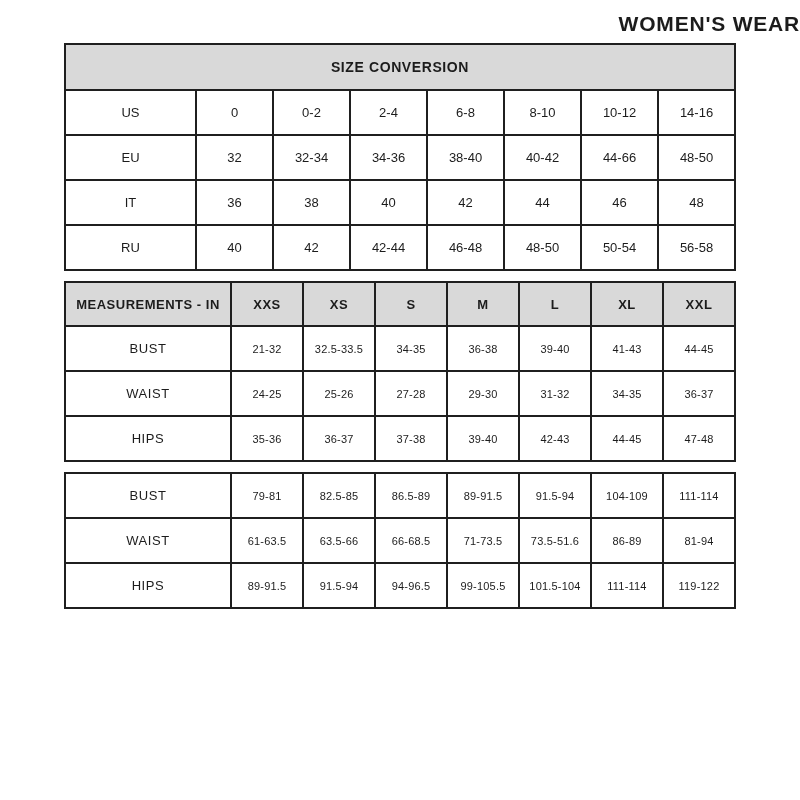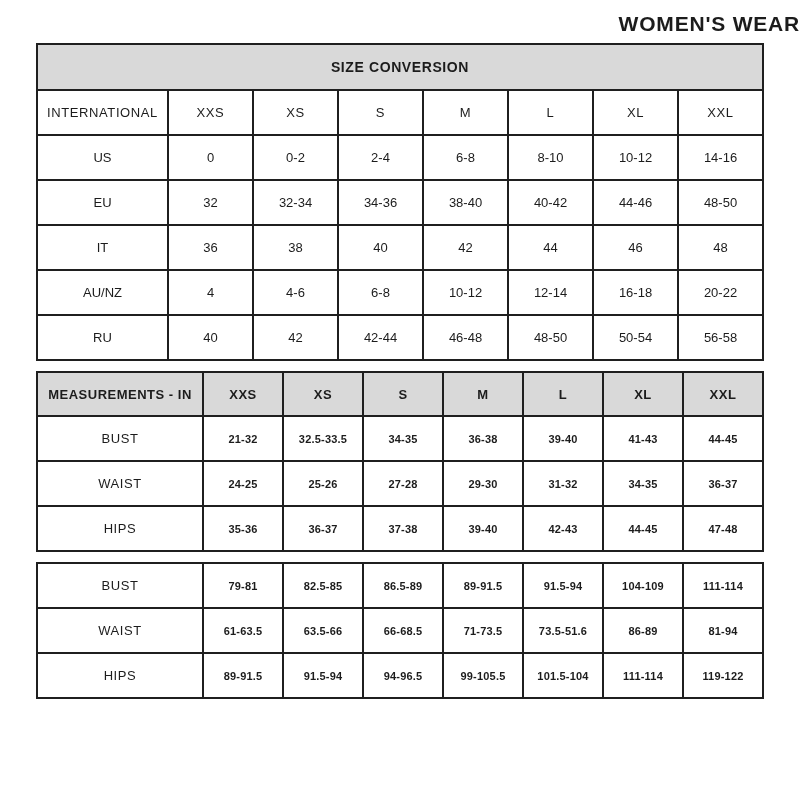--- a/index.html
+++ b/index.html
@@ -13,21 +13,21 @@
   .page-title {
     text-align: right;
     font-size: 21px;
     font-weight: 700;
     letter-spacing: 0.8px;
     padding-top: 11px;
     height: 33px;
     line-height: 26px;
   }
   table {
-    width: 728px;
+    width: 672px;
     margin: 10px auto 0 auto;
     border-collapse: collapse;
     table-layout: fixed;
   }
   td {
     border: 2px solid #1f1f1f;
     text-align: center;
     vertical-align: middle;
     padding: 0 2px;
     background: #ffffff;
@@ -46,91 +46,71 @@
   .ms { margin-top: 10px; }
   .ms td { height: 45px; }
   .ms tr.head td {
     height: 44px;
     background: #d9d9d9;
     font-weight: 700;
     font-size: 13px;
     letter-spacing: 0.5px;
   }
   .ms td.rowlabel { font-size: 13px; letter-spacing: 0.6px; }
-  .ms td.val { font-size: 11px; letter-spacing: 0.2px; font-weight: bold; }
+  .ms td.val { font-size: 11px; letter-spacing: 0.2px; }
 </style>
 </head>
 <body>
 
 <div class="page-title">WOMEN'S WEAR</div>
 
 <table class="sc">
   <colgroup>
       <col style="width:131px">
       <col>
       <col>
       <col>
       <col>
       <col>
       <col>
       <col>
     </colgroup>
   <tbody>
       <tr class="band">
     <td colspan="8">SIZE CONVERSION</td>
-  </tr>
-  <tr class="cols">
-    <td>INTERNATIONAL</td>
-    <td>XXS</td>
-    <td>XS</td>
-    <td>S</td>
-    <td>M</td>
-    <td>L</td>
-    <td>XL</td>
-    <td>XXL</td>
   </tr>
   <tr>
     <td>US</td>
     <td>0</td>
     <td>0-2</td>
     <td>2-4</td>
     <td>6-8</td>
     <td>8-10</td>
     <td>10-12</td>
     <td>14-16</td>
   </tr>
   <tr>
     <td>EU</td>
     <td>32</td>
     <td>32-34</td>
     <td>34-36</td>
     <td>38-40</td>
     <td>40-42</td>
-    <td>44-46</td>
+    <td>44-66</td>
     <td>48-50</td>
   </tr>
   <tr>
     <td>IT</td>
     <td>36</td>
     <td>38</td>
     <td>40</td>
     <td>42</td>
     <td>44</td>
     <td>46</td>
     <td>48</td>
-  </tr>
-  <tr>
-    <td>AU/NZ</td>
-    <td>4</td>
-    <td>4-6</td>
-    <td>6-8</td>
-    <td>10-12</td>
-    <td>12-14</td>
-    <td>16-18</td>
-    <td>20-22</td>
   </tr>
   <tr>
     <td>RU</td>
     <td>40</td>
     <td>42</td>
     <td>42-44</td>
     <td>46-48</td>
     <td>48-50</td>
     <td>50-54</td>
     <td>56-58</td>

